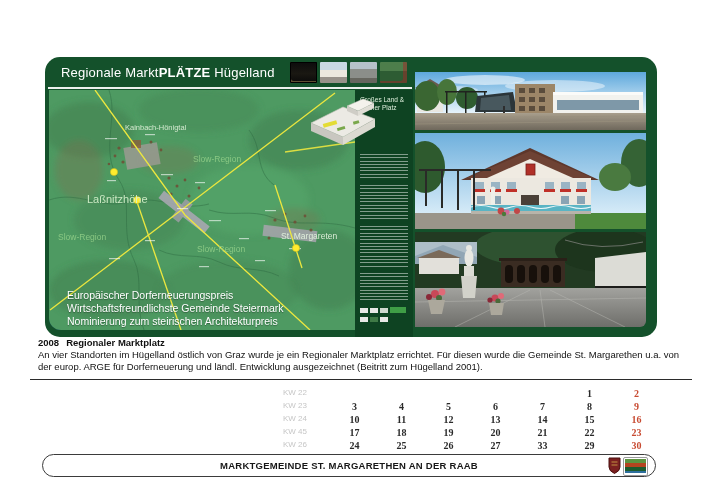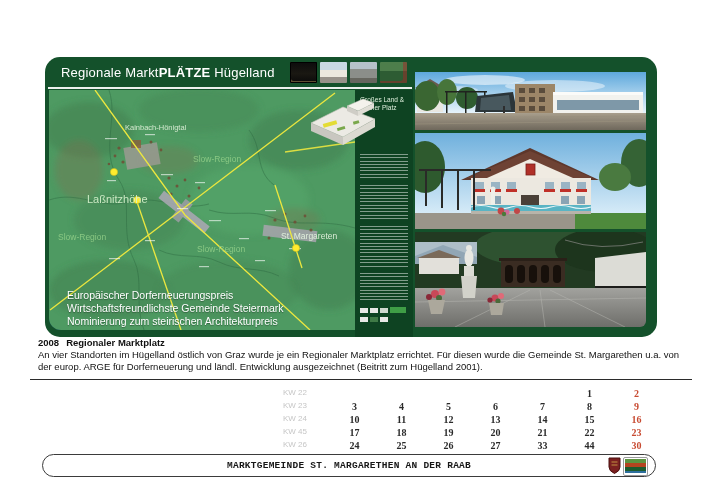--- a/index.html
+++ b/index.html
@@ -62,21 +62,21 @@
   .rule{position:absolute;left:30px;top:379px;width:662px;height:1px;background:#2b2b2b;}
   .month{position:absolute;left:46px;top:385px;font-family:"DejaVu Sans",sans-serif;
          font-size:31px;color:#141414;}
   .cal{position:absolute;left:283px;top:388px;}
   .cal-row{display:flex;height:13px;align-items:flex-start;}
   .kw{width:48px;font-size:8px;color:#c6c6c6;}
   .day{width:47px;text-align:center;font-family:"Liberation Serif",serif;font-size:10px;
        font-weight:700;color:#2a2a2a;}
   .day.sun{color:#c84b32;}
   .banner{position:absolute;left:42px;top:454px;width:612px;height:21px;border:1.5px solid #3b3b3b;
-          border-radius:12px;background:#fff;font-family:Liberation Mono, monospace;}
+          border-radius:12px;background:#fff;}
   .banner-text{position:absolute;left:0;right:0;top:0;line-height:21px;text-align:center;
                font-size:9.5px;font-weight:700;letter-spacing:.25px;color:#171717;}
   .crest{position:absolute;right:34px;top:2px;}
   .hlogo{position:absolute;right:7px;top:2px;width:21px;height:15px;background:#fff;
          border:1px solid #9a9a9a;border-radius:2px;padding:1px;}
   .hlogo i{display:block;}
   .hl1{height:4px;background:#5d9440;}
   .hl2{height:4px;background:#b5441f;}
   .hl3{height:4px;background:#1c5c2e;}
   .hl4{height:1.5px;background:#2e6f9e;}
@@ -449,21 +449,21 @@
       <span class="day">22</span>
       <span class="day sun">23</span>
     </div>
     <div class="cal-row">
       <span class="kw">KW 26</span>
       <span class="day">24</span>
       <span class="day">25</span>
       <span class="day">26</span>
       <span class="day">27</span>
       <span class="day">33</span>
-      <span class="day">44</span>
+      <span class="day">29</span>
       <span class="day sun">30</span>
     </div>
   </div>
 
   <div class="banner">
     <div class="banner-text">MARKTGEMEINDE ST. MARGARETHEN AN DER RAAB</div>
     <svg class="crest" width="13" height="17" viewBox="0 0 13 17">
       <path d="M1,1 h11 v9 q0,4 -5.5,6.5 Q1,14 1,10 Z" fill="#7a2020" stroke="#4a1010" stroke-width="1"></path>
       <path d="M3.5,5 h6 M3.5,8 h6" stroke="#c09040" stroke-width="1" fill="none"></path>
     </svg>

